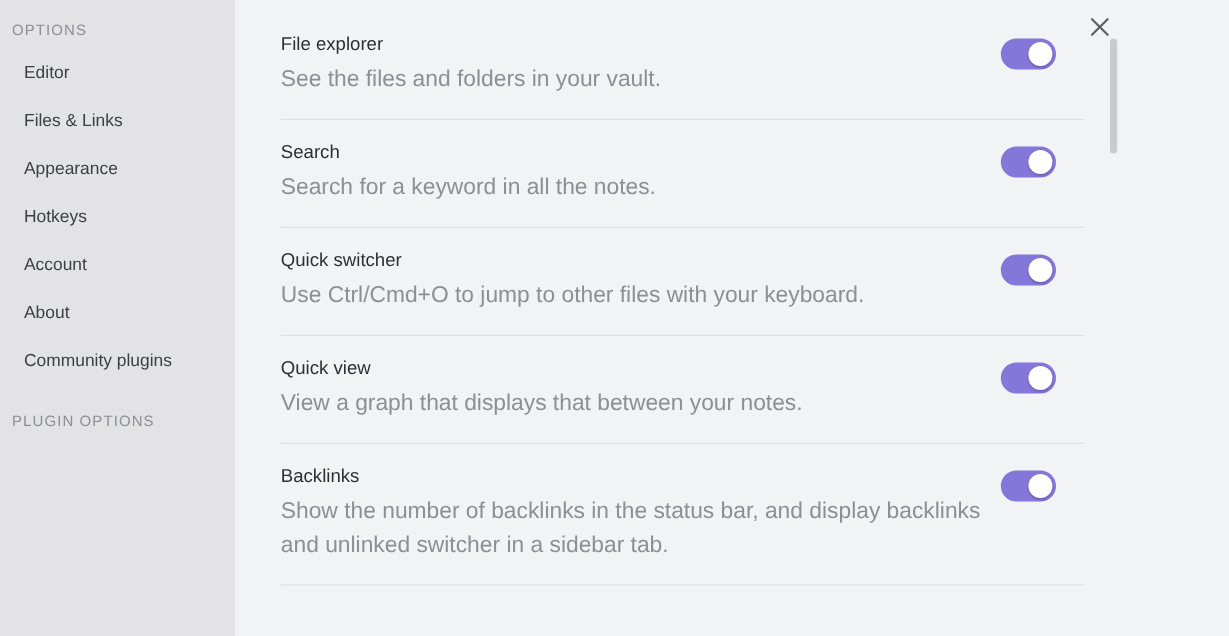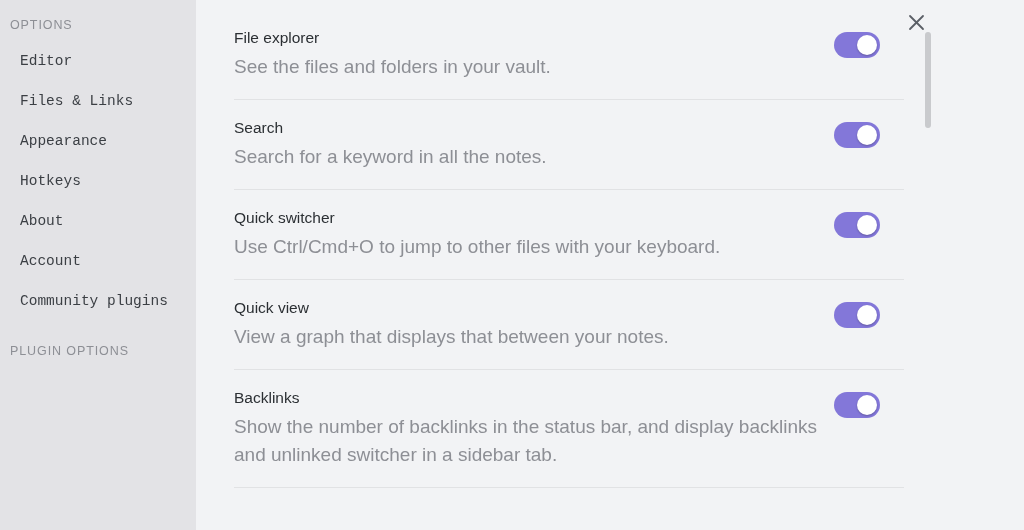--- a/index.html
+++ b/index.html
@@ -38,21 +38,20 @@
     color: #8d8f95;
     padding: 6px 0 10px 10px;
     font-weight: 400;
   }
   .nav-item {
     font-size: 14.5px;
     color: #3b3f44;
     padding: 12px 0 12px 20px;
     line-height: 1.1;
     cursor: pointer;
-    font-family: Liberation Mono, monospace;
   }
   .nav-item.active {
     background: #ececed;
     color: #2b2f33;
   }
   
   .content {
     flex: 1;
     height: 530px;
     position: relative;
@@ -144,22 +143,22 @@
 <div class="window">
 
   <div class="sidebar">
 
     <div class="section-label">OPTIONS</div>
 
     <div class="nav-item">Editor</div>
     <div class="nav-item">Files &amp; Links</div>
     <div class="nav-item">Appearance</div>
     <div class="nav-item">Hotkeys</div>
+    <div class="nav-item">Account</div>
     <div class="nav-item">About</div>
-    <div class="nav-item">Account</div>
     <div class="nav-item">Community plugins</div>
 
     <div class="section-label" style="padding-top:22px;">PLUGIN OPTIONS</div>
 
   </div>
 
   <div class="content">
 
     <div class="close-btn">
       <svg width="17" height="17" viewBox="0 0 17 17" aria-hidden="true">

